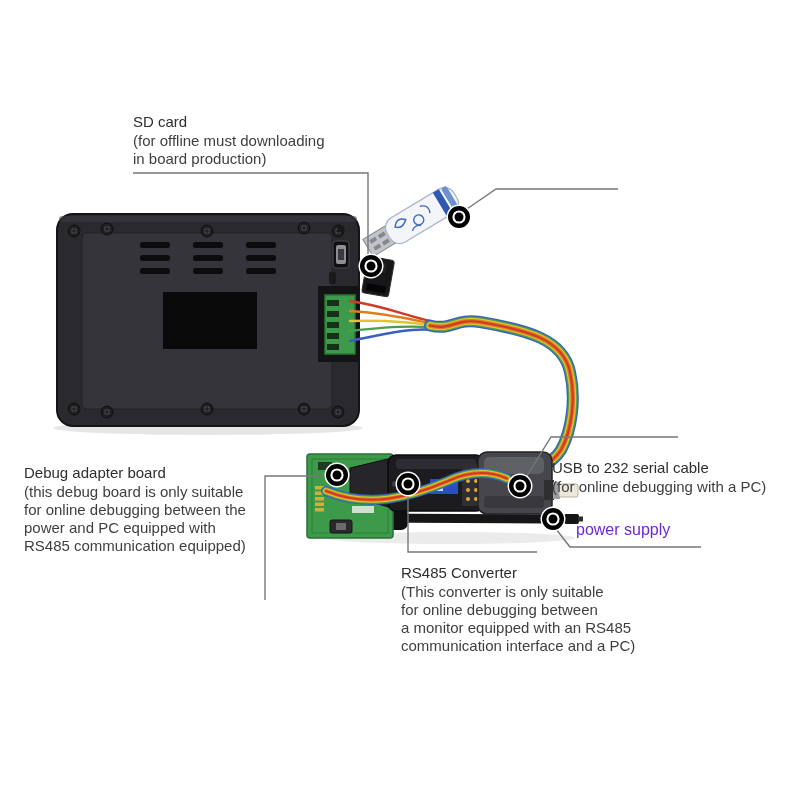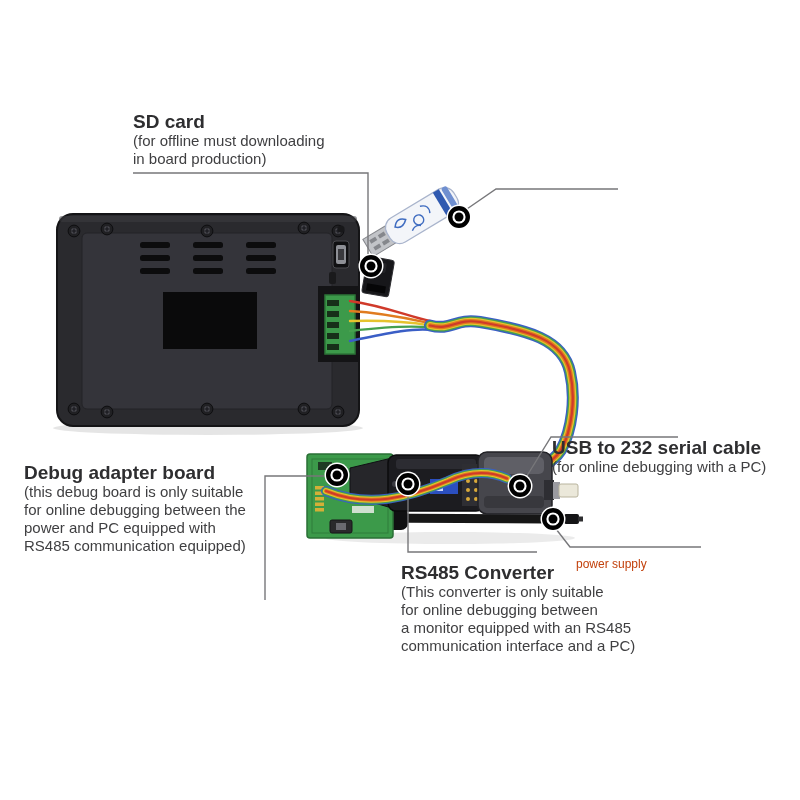--- a/index.html
+++ b/index.html
@@ -2,22 +2,22 @@
 <html><head>
 <meta charset="utf-8">
 <style>
   html,body{margin:0;padding:0;background:#ffffff;}
   .stage{
     position:relative;width:800px;height:800px;background:#ffffff;overflow:hidden;
     font-family:"Liberation Sans","DejaVu Sans",sans-serif;
   }
   .stage svg{position:absolute;left:0;top:0;}
   .ann{position:absolute;color:#3f3f41;font-size:15px;line-height:18px;white-space:nowrap;}
-  .ann .ann-title{font-weight:bold;color:#2e2e30;font-size:19px;line-height:20px;}
-  .ann.pwr{font-size:12px;color:#c2410c;margin-top:34px;}
+  .ann .ann-title{font-weight:normal;color:#2e2e30;font-size:15px;line-height:20px;}
+  .ann.pwr{font-size:16px;color:#6d28d9;}
 </style>
 </head>
 <body>
 
 <div class="stage">
 
   <svg width="800" height="800" viewBox="0 0 800 800">
     <defs>
       <g id="screw">
         <circle r="6" fill="#202023"></circle>
@@ -200,21 +200,21 @@
     </g>
   </svg>
 
   <div class="ann" style="left:133px;top:112px">
     <div class="ann-title">SD card</div>
     <div class="ann-line">(for offline must downloading</div>
     <div class="ann-line">in board production)</div>
   </div>
 
 
-  <div class="ann" style="left:552px;top:438px">
+  <div class="ann" style="left:552px;top:458px">
     <div class="ann-title">USB to 232 serial cable</div>
     <div class="ann-line">(for online debugging with a PC)</div>
   </div>
 
   <div class="ann pwr" style="left:576px;top:521px">
     <div>power supply</div>
   </div>
 
   <div class="ann" style="left:24px;top:463px">
     <div class="ann-title">Debug adapter board</div>

